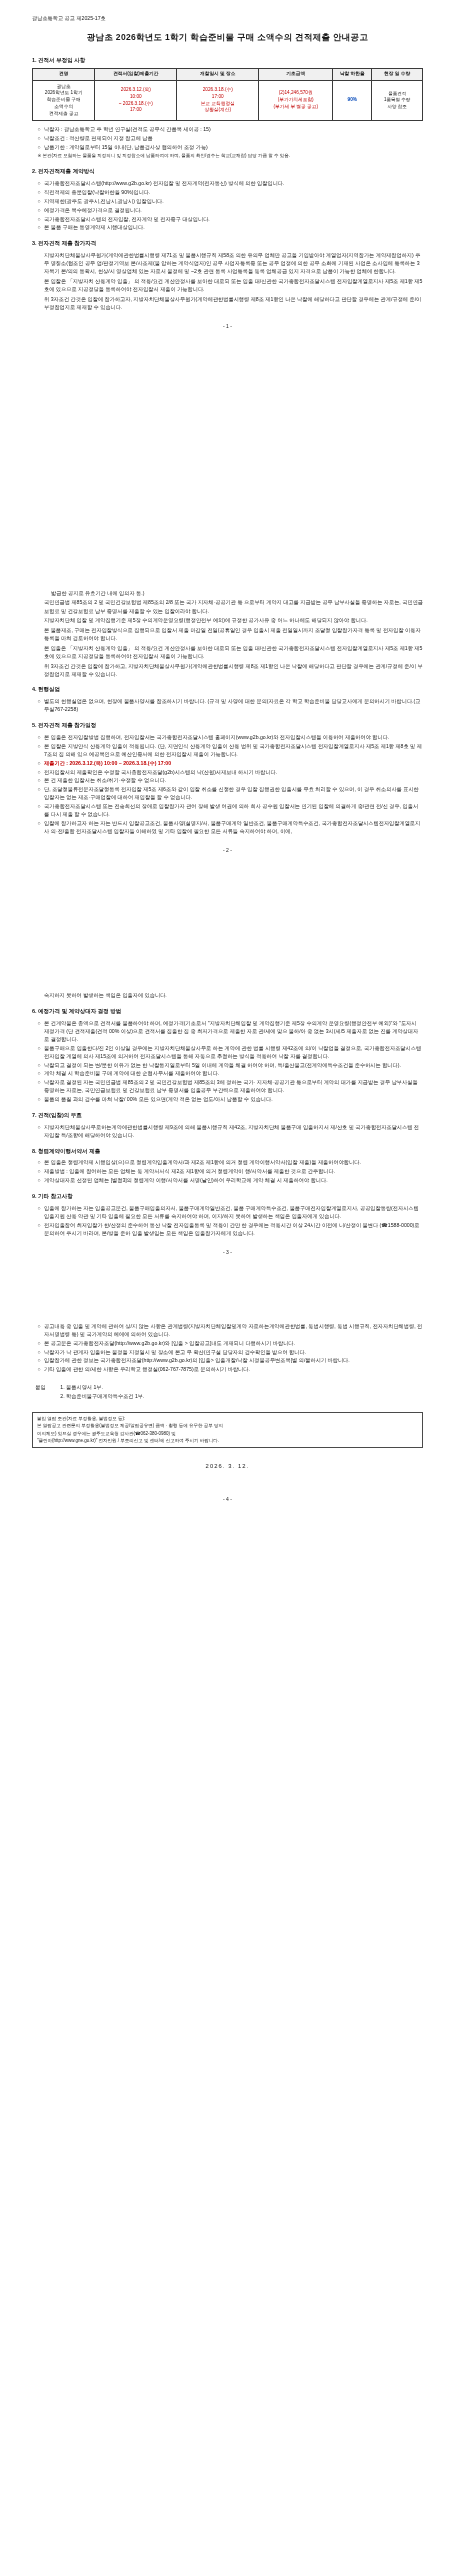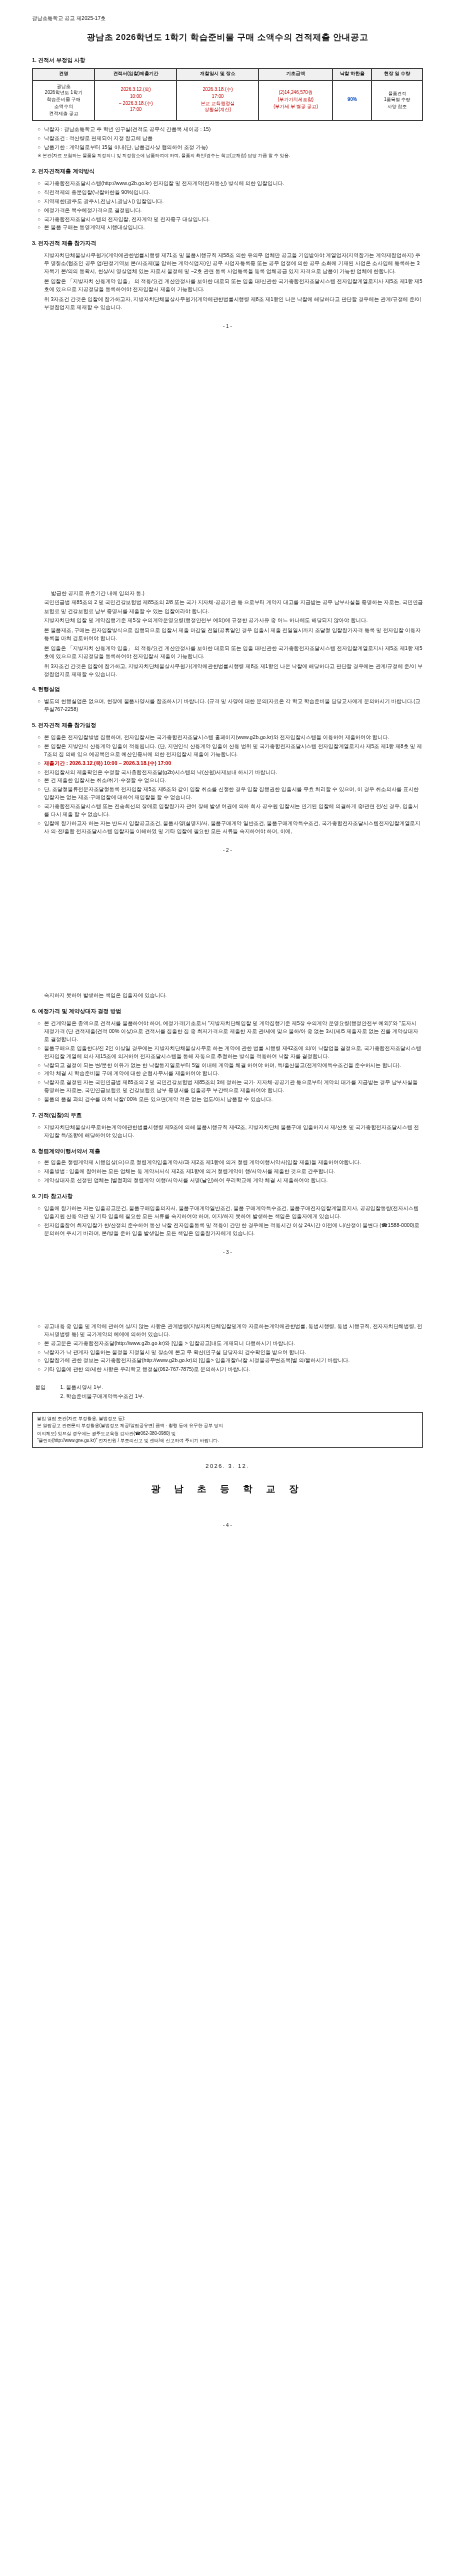--- a/index.html
+++ b/index.html
@@ -248,18 +248,17 @@
     <div>붙임 열람 조건(자료 부정활용, 불법정보 등):</div>
     <div>본 열람공고 관련문의 부정활용(불법정보 제공/알림공유변) 금액 · 횡령 등에 유무한 공부 당의</div>
     <div>이의제보) 있으실 경우에는 광주도교육청 감사관(☎062-380-0980) 및</div>
     <div>"클린아(http://www.gne.go.kr)" 전자민원 / 부조리신고 및 센터/에 신고하여 주시기 바랍니다.</div>
   </div>
 
   <div style="text-align:right; margin-top:7.7px; font-size:5.2px;"></div>
 
   <div class="sign-block">
     <div class="sign-date">2026.  3.  12.</div>
-    <div class="sign-name">광 남 초 등 학 교 장</div>
   </div>
 
   <div class="pagenum" style="margin-top:25px">- 4 -</div>
 </div>
 
 
 </body></html>

